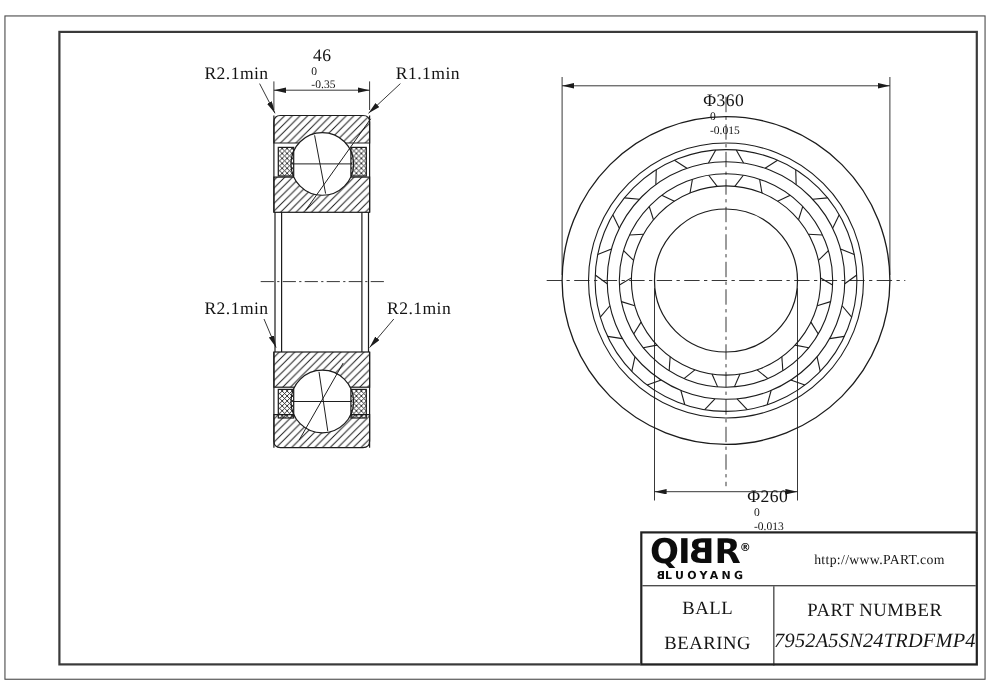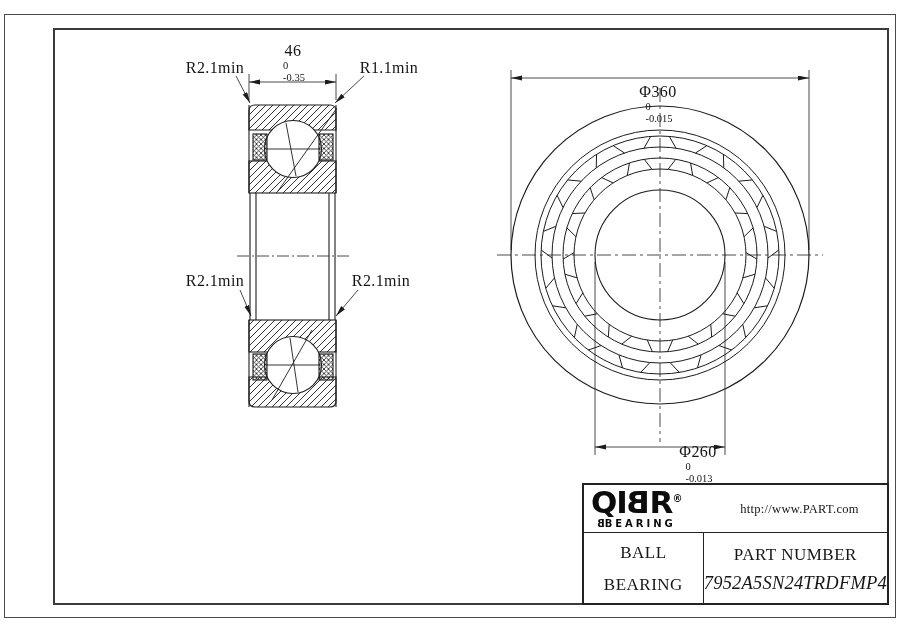--- a/index.html
+++ b/index.html
@@ -228,21 +228,21 @@
         <span>0</span>
         <span>-0.013</span>
       </span>
     </span>
   </div>
 
   <div class="tblock">
     <div class="tb-row1">
       <div class="tb-logo">
         <div class="logo-main"><span>QI</span><span class="mirror">B</span><span>R</span><sup>®</sup></div>
-        <div class="logo-sub"><span class="mirror">B</span><span>BEARING</span></div>
+        <div class="logo-sub"><span class="mirror">B</span><span>LUOYANG</span></div>
       </div>
       <div class="tb-company">
         <div>http://www.PART.com</div>
       </div>
     </div>
     <div class="tb-row2">
       <div class="tb-product">
         <div>BALL BEARING</div>
       </div>
       <div class="tb-part">

